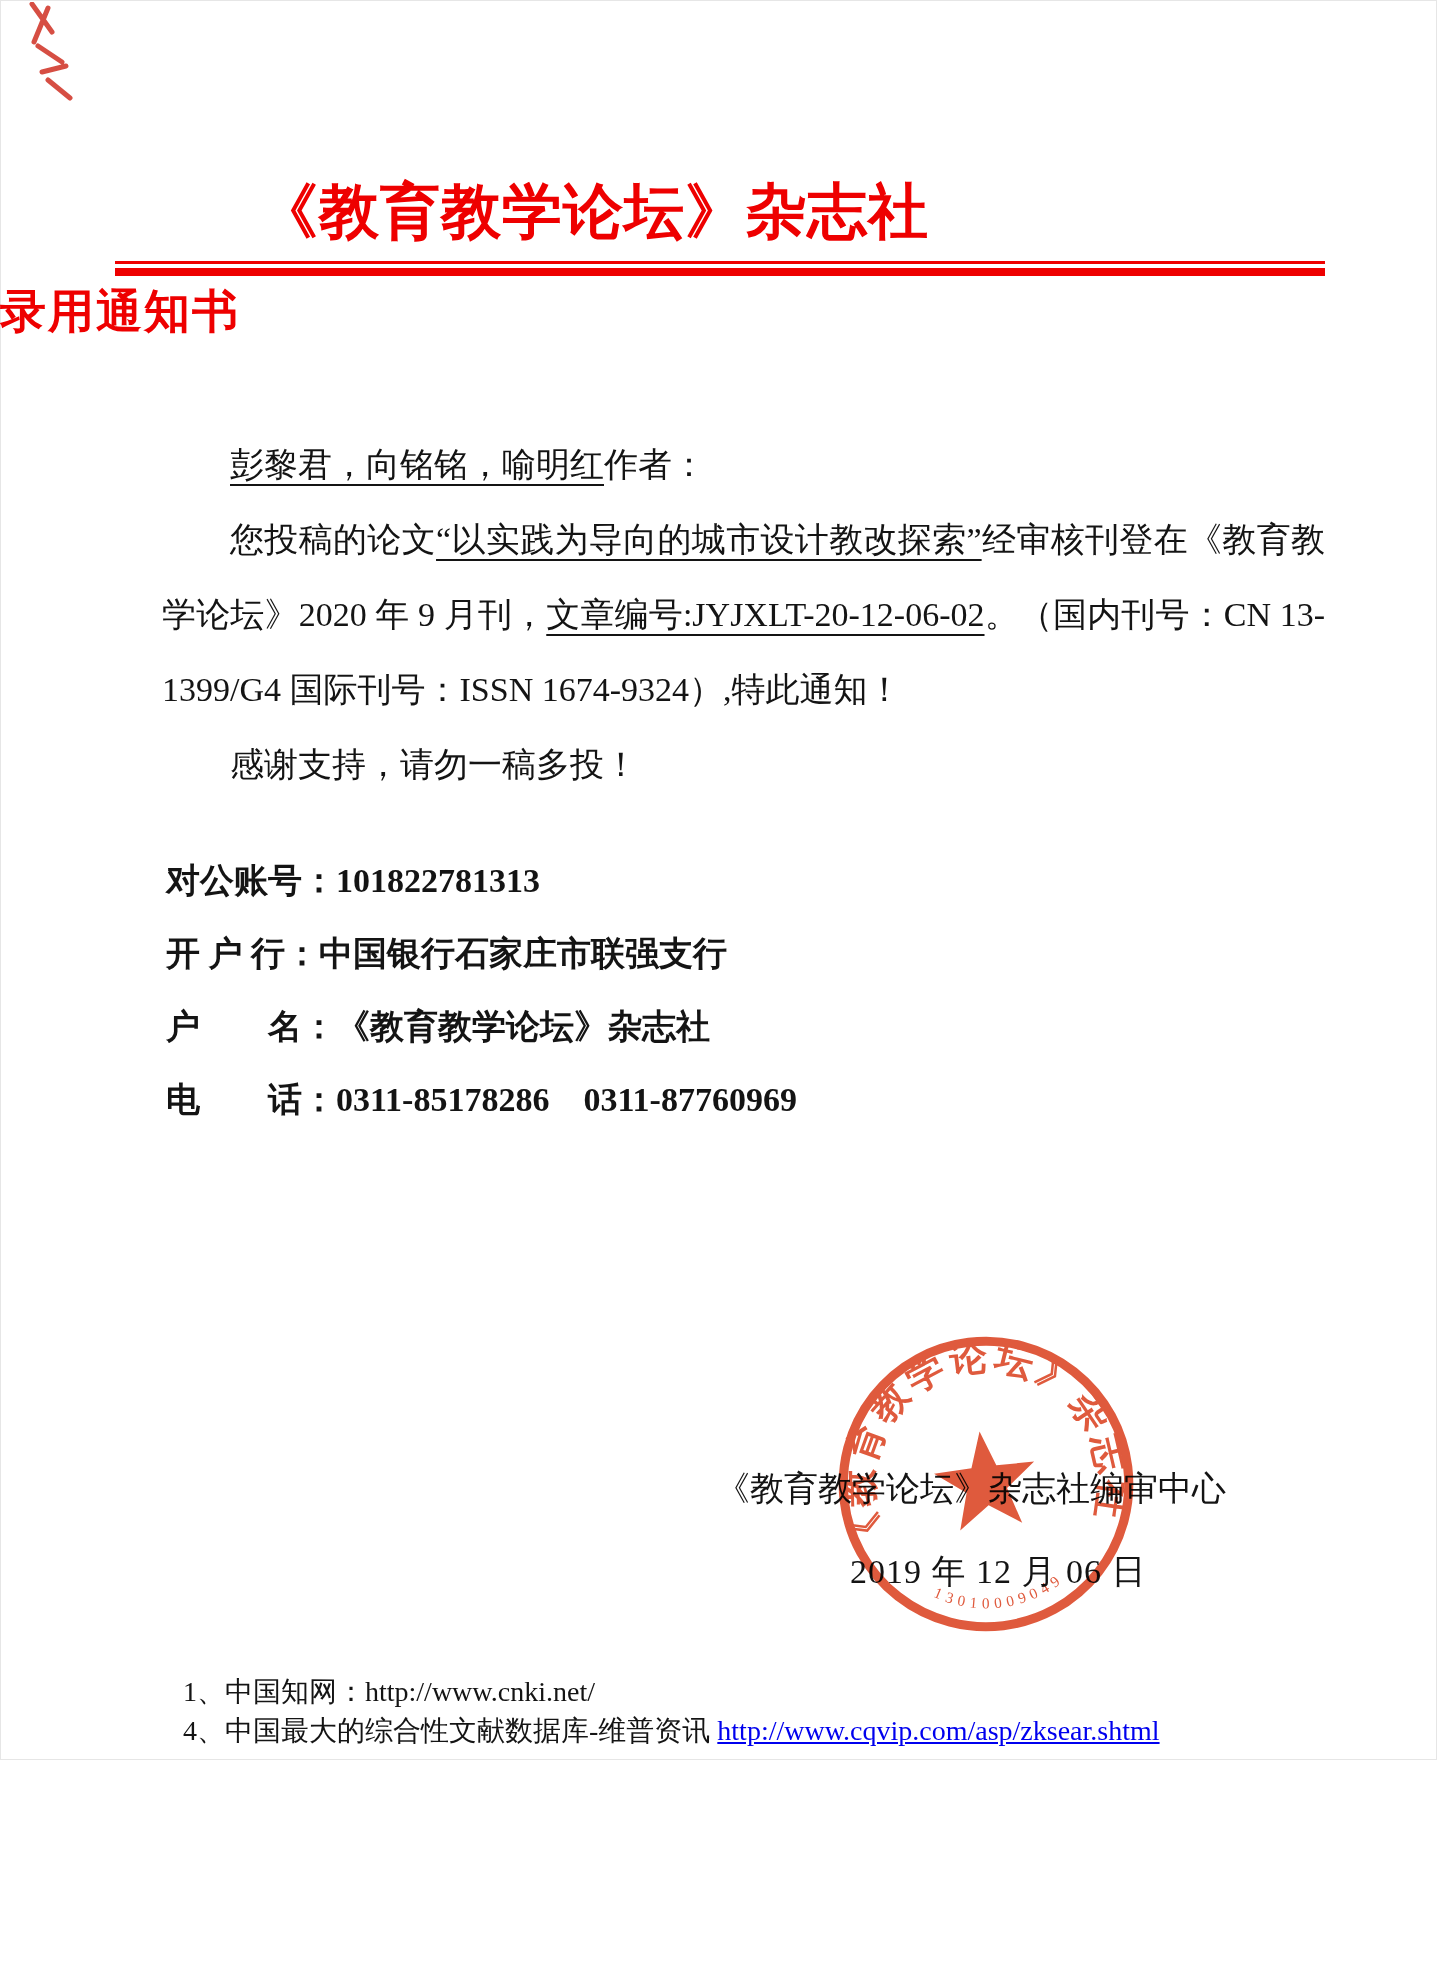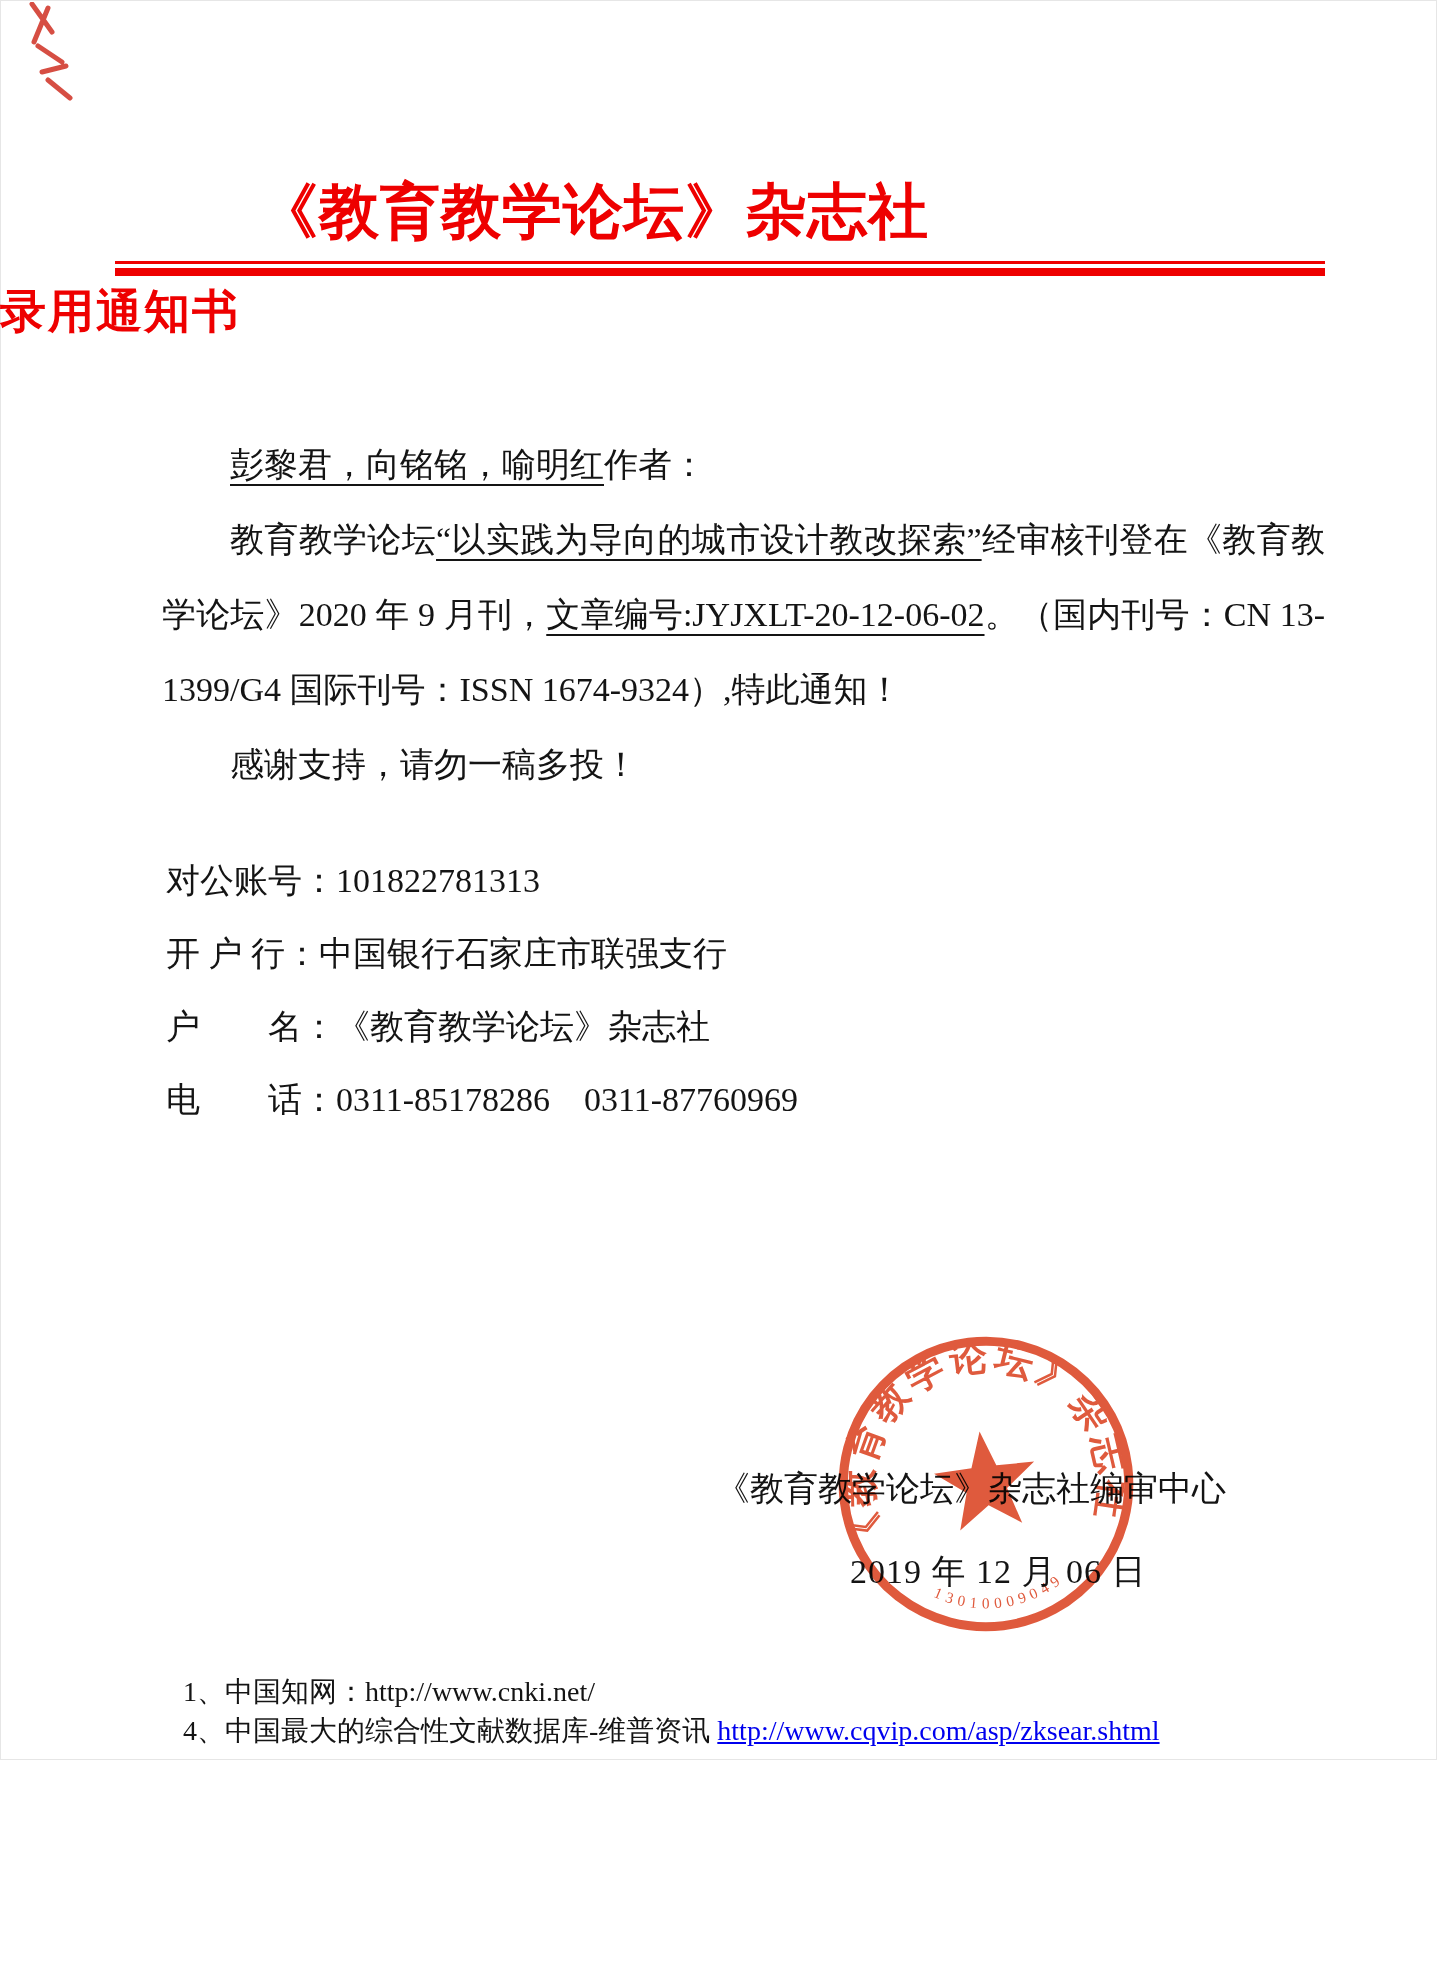--- a/index.html
+++ b/index.html
@@ -55,20 +55,21 @@
   .u{
     text-decoration:underline;
     text-underline-offset:8px;
     text-decoration-thickness:2px;
   }
   
   .account{
     margin:42px 0 0 166px;
     font-size:34px;
     line-height:73px;
+    font-weight:bold;
   }
   .acct-row{white-space:nowrap;}
   
   .sig-org{position:absolute;left:716px;top:1466px;font-size:34px;white-space:nowrap;}
   .sig-date{position:absolute;left:850px;top:1549px;font-size:34px;letter-spacing:1px;white-space:nowrap;}
   
   .stamp{
     position:absolute;left:830px;top:1328px;
     width:312px;height:312px;
     opacity:.9;
@@ -98,21 +99,21 @@
 
   <h1 class="title">《教育教学论坛》杂志社</h1>
   <div class="rule">
     <div class="rule-thin"></div>
     <div class="rule-thick"></div>
   </div>
   <h2 class="subtitle">录用通知书</h2>
 
   <div class="body-text">
     <p><span class="u">彭黎君，向铭铭，喻明红</span><span>作者：</span></p>
-    <p><span>教育教学论坛</span><span class="u">“以实践为导向的城市设计教改探索”</span><span>经审核刊登在《教育教学论坛》2020 年 9 月刊，</span><span class="u">文章编号:JYJXLT-20-12-06-02</span><span>。（国内刊号：CN 13-1399/G4 国际刊号：ISSN 1674-9324）,特此通知！</span></p>
+    <p><span>您投稿的论文</span><span class="u">“以实践为导向的城市设计教改探索”</span><span>经审核刊登在《教育教学论坛》2020 年 9 月刊，</span><span class="u">文章编号:JYJXLT-20-12-06-02</span><span>。（国内刊号：CN 13-1399/G4 国际刊号：ISSN 1674-9324）,特此通知！</span></p>
     <p>感谢支持，请勿一稿多投！</p>
   </div>
 
   <div class="account">
     <div class="acct-row"><span>对公账号：</span><span>101822781313</span></div>
     <div class="acct-row"><span>开 户 行：</span><span>中国银行石家庄市联强支行</span></div>
     <div class="acct-row"><span>户　　名：</span><span>《教育教学论坛》杂志社</span></div>
     <div class="acct-row"><span>电　　话：</span><span>0311-85178286　0311-87760969</span></div>
   </div>
 

